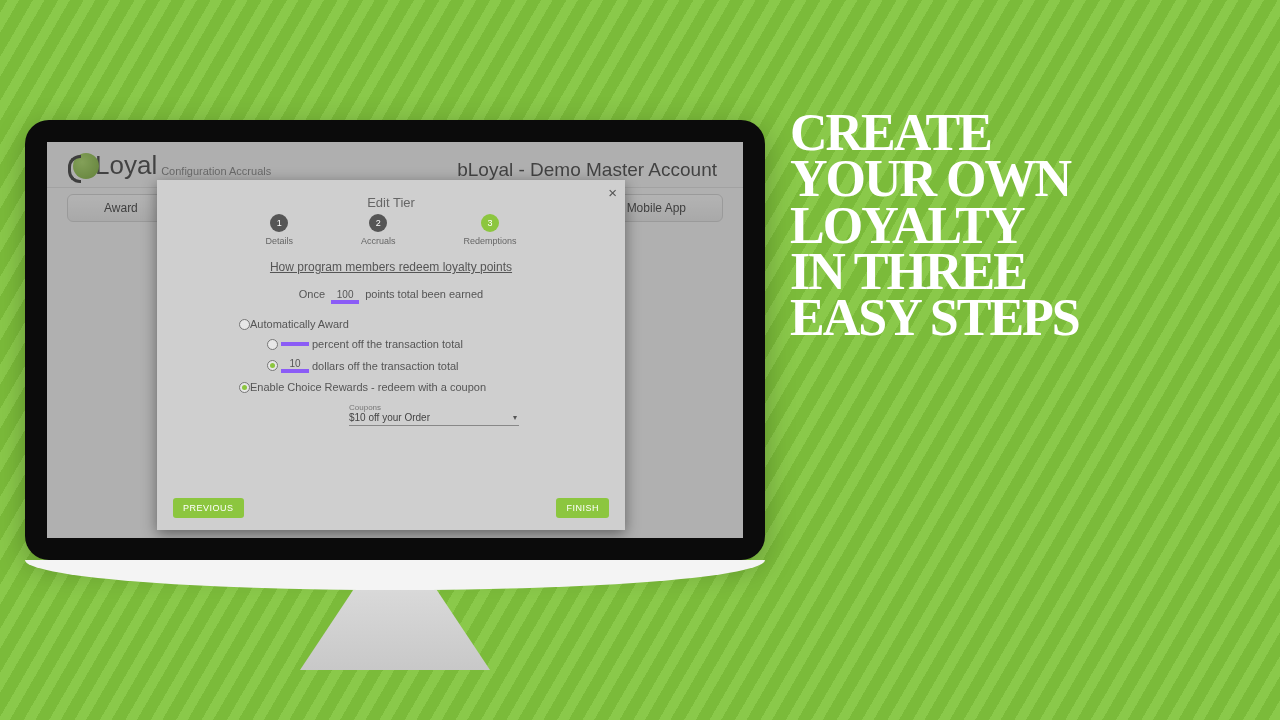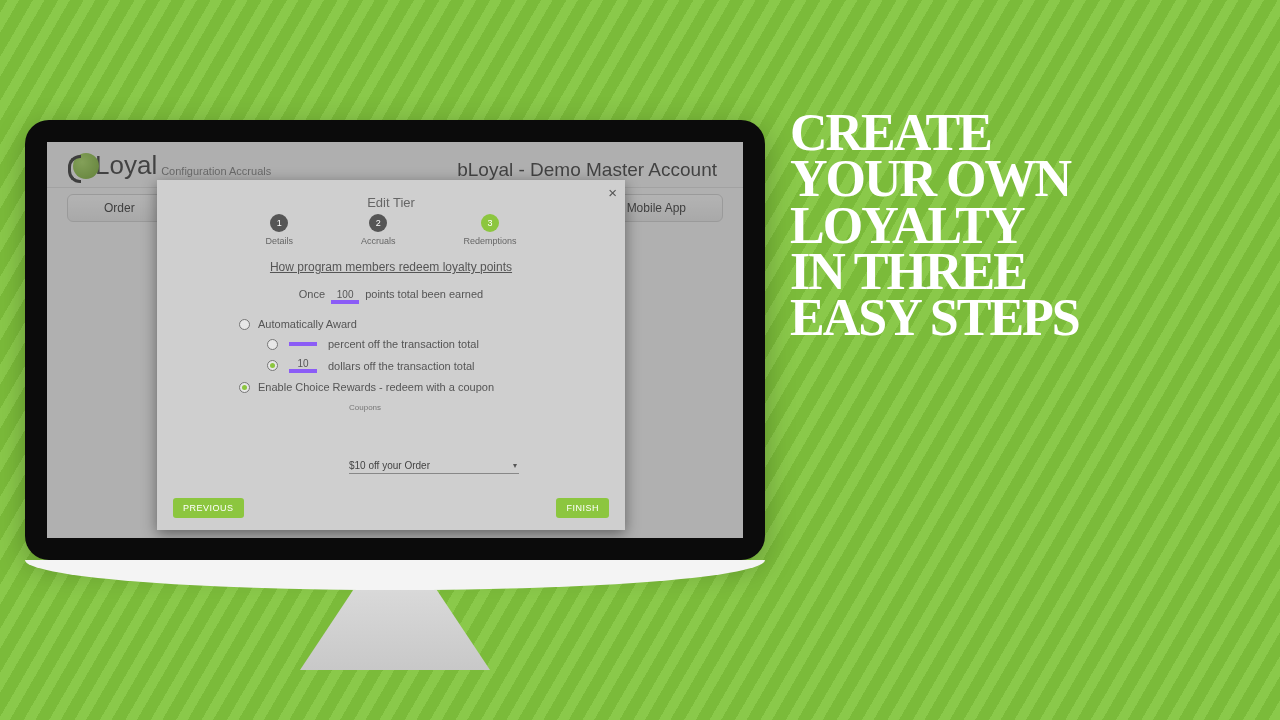--- a/index.html
+++ b/index.html
@@ -207,21 +207,21 @@
     text-align: center;
     font-size: 10px;
     margin: 0 3px;
   }
   .opts {
     margin: 14px 0 0 82px;
   }
   .opt-row {
     display: flex;
     align-items: center;
-    gap: 8px;
+    gap: 0;
     margin-bottom: 8px;
     font-size: 11px;
     color: #555;
   }
   .radio {
     width: 11px;
     height: 11px;
     border: 1px solid #777;
     border-radius: 50%;
     display: inline-flex;
@@ -236,21 +236,21 @@
   }
   .sub-opt { margin-left: 28px; }
   .dropdown {
     margin: 6px 0 0 110px;
     width: 170px;
     border-bottom: 1px solid #888;
     padding: 2px 0;
     position: relative;
   }
   .dropdown .lbl { font-size: 8px; color: #777; }
-  .dropdown .val { font-size: 10px; color: #444; margin-top: 48px; }
+  .dropdown .val { font-size: 10px; color: #444; }
   .dropdown .caret {
     position:absolute; right:2px; bottom:3px; font-size:8px; color:#555;
   }
   .modal-foot {
     position: absolute;
     bottom: 12px;
     left: 16px;
     right: 16px;
     display: flex;
     justify-content: space-between;
@@ -285,21 +285,21 @@
       <div class="app-header">
         <div class="logo">
           <div class="logo-mark"></div>
           <span class="logo-text">Loyal</span>
           <span class="logo-sub">Configuration Accruals</span>
         </div>
         <div class="account-title">bLoyal - Demo Master Account</div>
       </div>
 
       <div class="tabbar">
-        <span>Order</span>
+        <span>Award</span>
         <span>Mobile App</span>
       </div>
 
       <div class="dim"></div>
 
       <div class="modal">
         <div class="modal-head">
           <span>Edit Tier</span>
           <span class="modal-close">×</span>
         </div>

